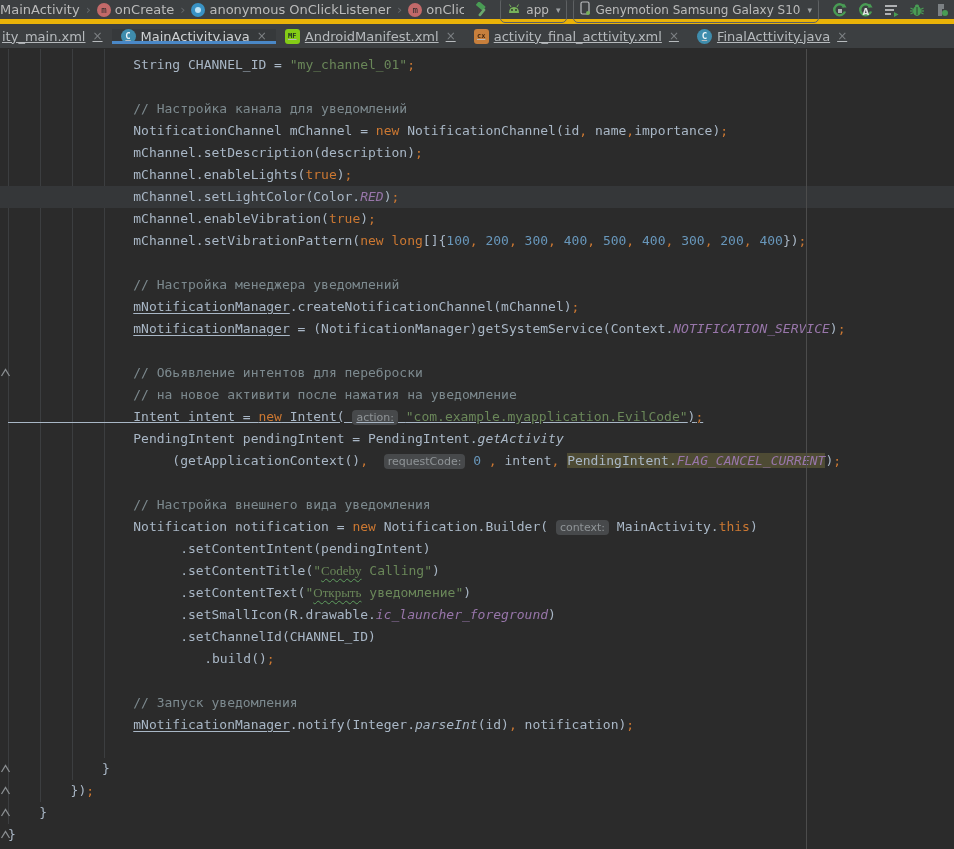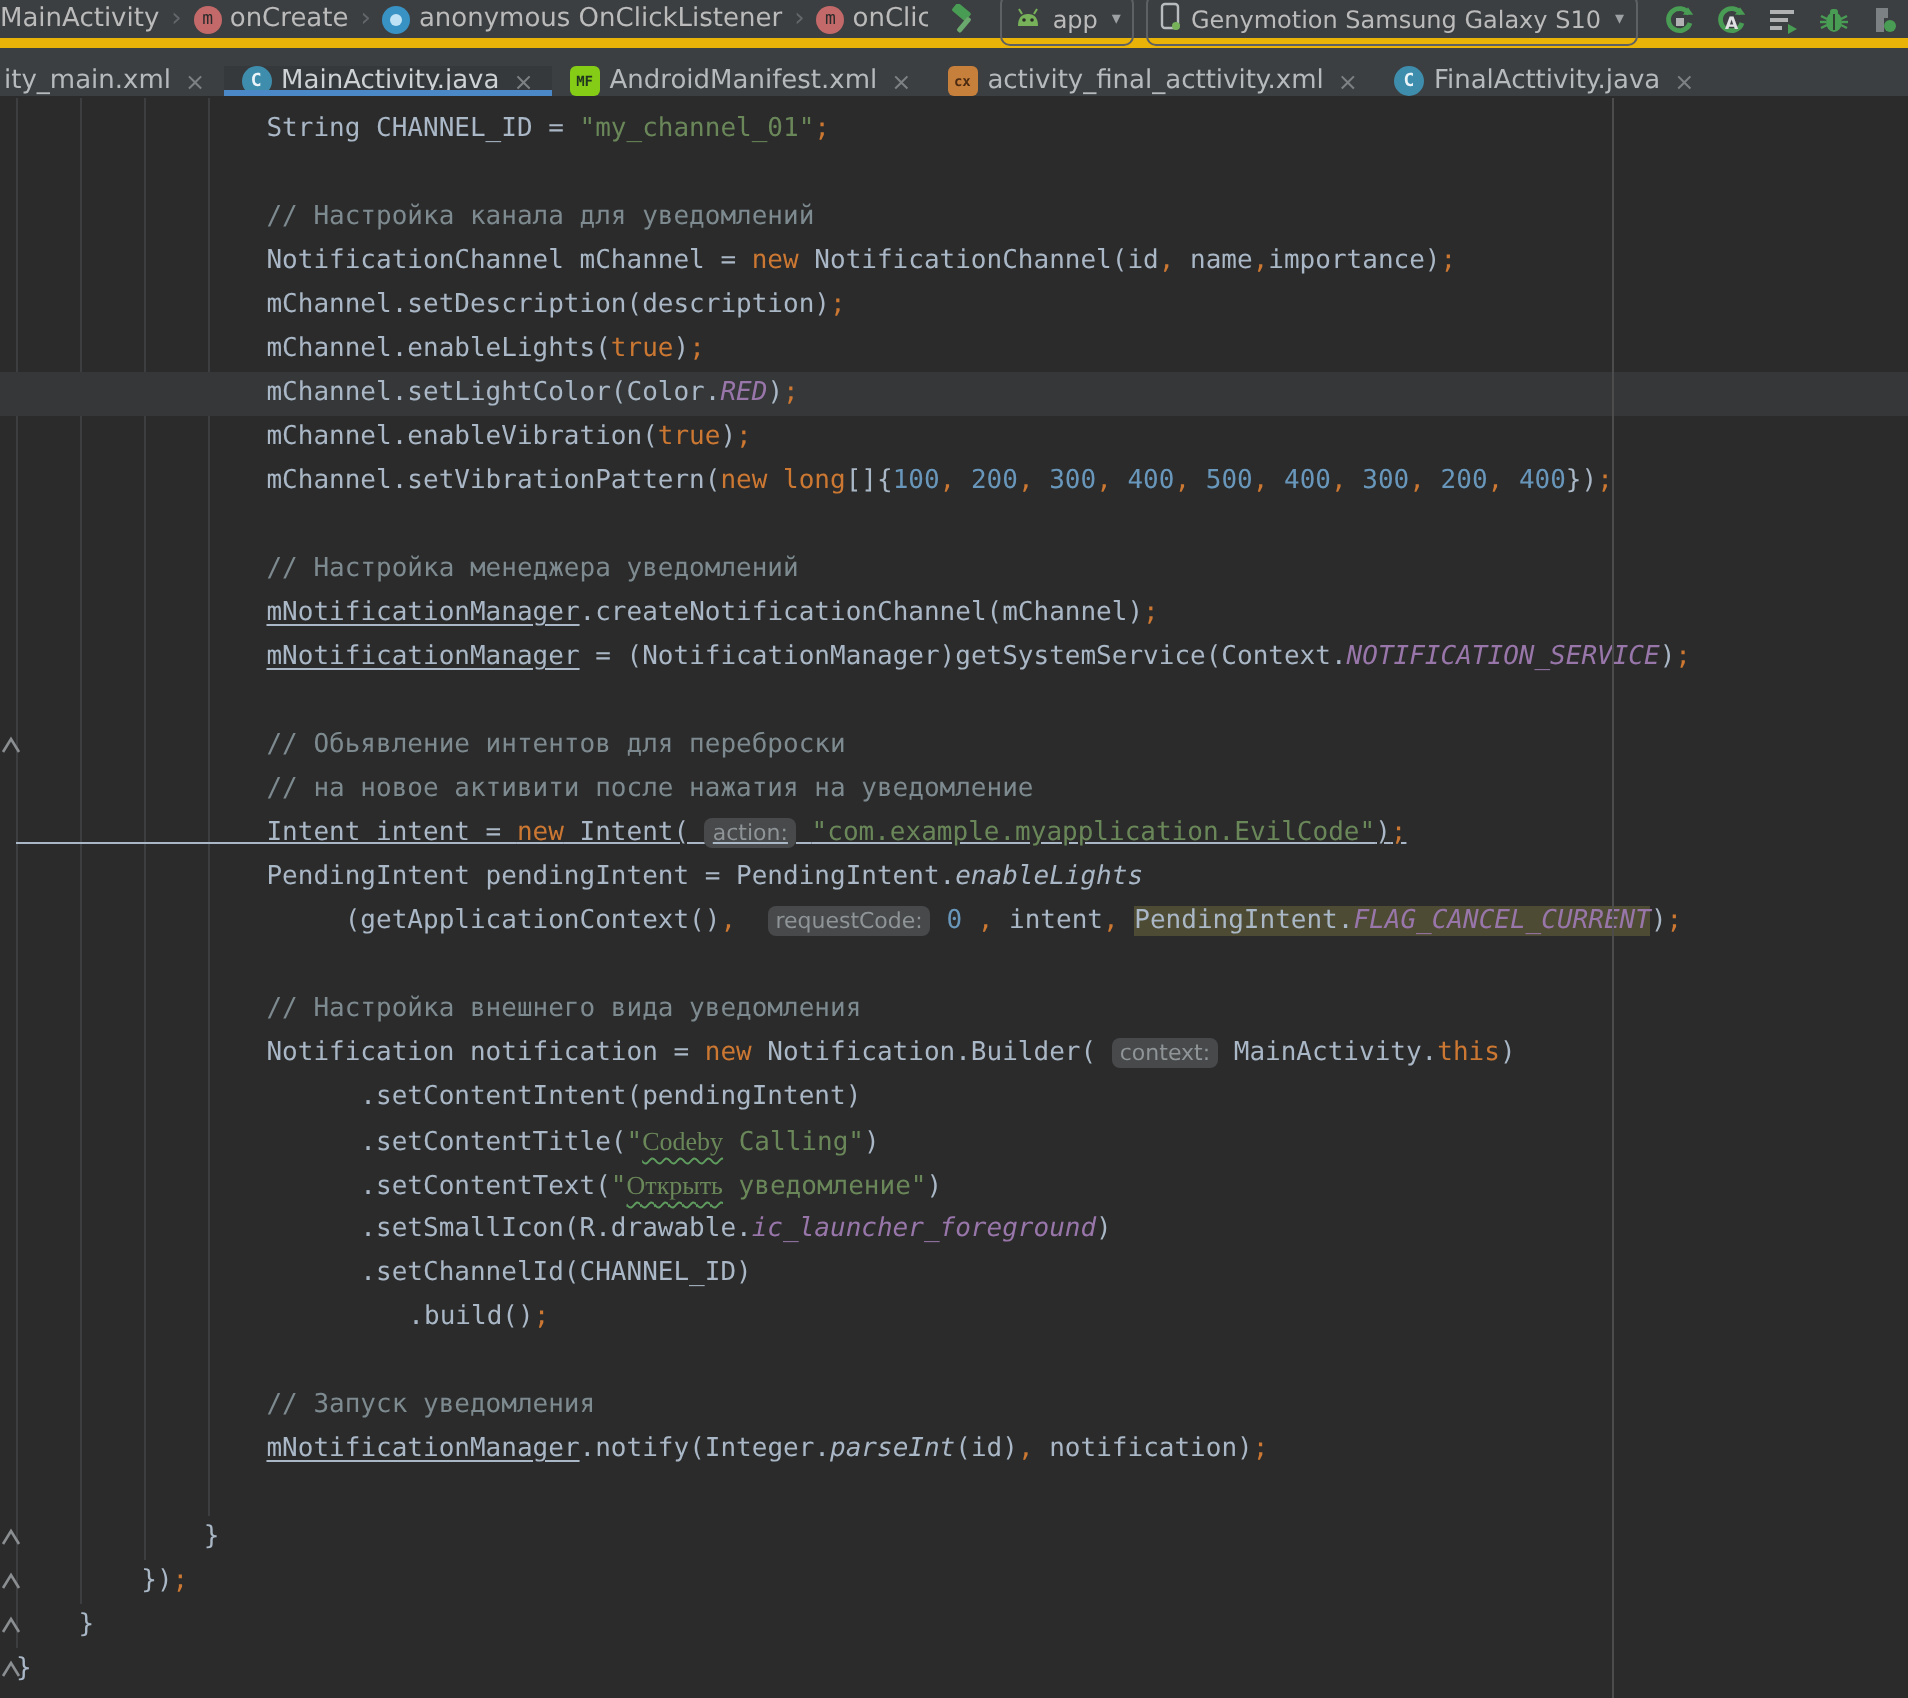--- a/index.html
+++ b/index.html
@@ -33,22 +33,22 @@
     display:inline-flex; align-items:center; gap:5px;
     border:1px solid #5e6163; border-radius:5px; height:19px;
     padding:12px 6px; margin-right:6px; color:#bbbbbb; font-size:12px;
   }
   .caret-down { font-size:9px; color:#9da1a4; margin-left:2px; }
   .tb-icons { display:flex; align-items:center; gap:9px; margin-left:6px; }
   .tb-icons > span { display:inline-flex; }
 
   
   .tabbar {
-    height:24px; background:#3c3f41; display:flex; align-items:flex-end;
-    font-size:13px; color:#b6babd; white-space:nowrap;
+    height:24px; background:#3c3f41; display:flex; align-items:center;
+    font-size:13px; color:#b6babd; white-space:nowrap;text-decoration:underline;
   }
   .tab { display:flex; align-items:center; gap:5px; padding:0 9px; position:relative; cursor:default; }
   .tab.active { background:#36393b; color:#cfd2d4; }
   .tab.active::after { content:""; position:absolute; left:0; right:0; bottom:0; height:3px; background:#4a88c7; }
   .tab .close { color:#7d8184; font-size:12px; margin-left:2px; }
   .tab.first { padding-left:2px; }
   .ticon { width:15px; height:15px; border-radius:3px; display:inline-flex;
            align-items:center; justify-content:center;
            font-family:"DejaVu Sans Mono",monospace; font-weight:bold; }
   .ticon.java { border-radius:50%; background:#3f8dad; color:#eaf4f8; font-size:9px; }
@@ -229,21 +229,21 @@
       <div class="line" style="padding-left: 8px;"><span class="tk-d">                mChannel.enableVibration(</span><span class="tk-k">true</span><span class="tk-d">)</span><span class="tk-p">;</span></div>
       <div class="line" style="padding-left: 8px;"><span class="tk-d">                mChannel.setVibrationPattern(</span><span class="tk-k">new</span><span class="tk-d"> </span><span class="tk-k">long</span><span class="tk-d">[]{</span><span class="tk-n">100</span><span class="tk-p">,</span><span class="tk-d"> </span><span class="tk-n">200</span><span class="tk-p">,</span><span class="tk-d"> </span><span class="tk-n">300</span><span class="tk-p">,</span><span class="tk-d"> </span><span class="tk-n">400</span><span class="tk-p">,</span><span class="tk-d"> </span><span class="tk-n">500</span><span class="tk-p">,</span><span class="tk-d"> </span><span class="tk-n">400</span><span class="tk-p">,</span><span class="tk-d"> </span><span class="tk-n">300</span><span class="tk-p">,</span><span class="tk-d"> </span><span class="tk-n">200</span><span class="tk-p">,</span><span class="tk-d"> </span><span class="tk-n">400</span><span class="tk-d">})</span><span class="tk-p">;</span></div>
       <div class="line" style="padding-left: 8px;">&nbsp;</div>
       <div class="line" style="padding-left: 8px;"><span class="tk-c">                // Настройка менеджера уведомлений</span></div>
       <div class="line" style="padding-left: 8px;"><span class="tk-d">                </span><span class="tk-f">mNotificationManager</span><span class="tk-d">.createNotificationChannel(mChannel)</span><span class="tk-p">;</span></div>
       <div class="line" style="padding-left: 8px;"><span class="tk-d">                </span><span class="tk-f">mNotificationManager</span><span class="tk-d"> = (NotificationManager)getSystemService(Context.</span><span class="tk-i">NOTIFICATION_SERVICE</span><span class="tk-d">)</span><span class="tk-p">;</span></div>
       <div class="line" style="padding-left: 8px;">&nbsp;</div>
       <div class="line" style="padding-left: 8px;"><span class="tk-c">                // Обьявление интентов для переброски</span></div>
       <div class="line" style="padding-left: 8px;"><span class="tk-c">                // на новое активити после нажатия на уведомление</span></div>
       <div class="line" style="padding-left: 8px; text-decoration: underline;"><span class="tk-d">                Intent intent = </span><span class="tk-k">new</span><span class="tk-d"> Intent( </span><span class="tk-h">action:</span><span class="tk-d"> </span><span class="tk-s">"com.example.myapplication.EvilCode"</span><span class="tk-d">)</span><span class="tk-p">;</span></div>
-      <div class="line" style="padding-left: 8px;"><span class="tk-d">                PendingIntent pendingIntent = PendingIntent.</span><span class="tk-m">enableLights</span></div>
+      <div class="line" style="padding-left: 8px;"><span class="tk-d">                PendingIntent pendingIntent = PendingIntent.</span><span class="tk-m">getActivity</span></div>
       <div class="line" style="padding-left: 8px;"><span class="tk-d">                     (getApplicationContext()</span><span class="tk-p">,</span><span class="tk-d">  </span><span class="tk-h">requestCode:</span><span class="tk-d"> </span><span class="tk-n">0</span><span class="tk-d"> </span><span class="tk-p">,</span><span class="tk-d"> intent</span><span class="tk-p">,</span><span class="tk-d"> </span><span class="tk-d tk-hl">PendingIntent.</span><span class="tk-i tk-hl">FLAG_CANCEL_CURRENT</span><span class="tk-d">)</span><span class="tk-p">;</span></div>
       <div class="line" style="padding-left: 8px;">&nbsp;</div>
       <div class="line" style="padding-left: 8px;"><span class="tk-c">                // Настройка внешнего вида уведомления</span></div>
       <div class="line" style="padding-left: 8px;"><span class="tk-d">                Notification notification = </span><span class="tk-k">new</span><span class="tk-d"> Notification.Builder( </span><span class="tk-h">context:</span><span class="tk-d"> MainActivity.</span><span class="tk-k">this</span><span class="tk-d">)</span></div>
       <div class="line" style="padding-left: 8px;"><span class="tk-d">                      .setContentIntent(pendingIntent)</span></div>
       <div class="line" style="padding-left: 8px;"><span class="tk-d">                      .setContentTitle(</span><span class="tk-s">"</span><span class="tk-s tk-w">Codeby</span><span class="tk-s"> Calling"</span><span class="tk-d">)</span></div>
       <div class="line" style="padding-left: 8px;"><span class="tk-d">                      .setContentText(</span><span class="tk-s">"</span><span class="tk-s tk-w">Открыть</span><span class="tk-s"> уведомление"</span><span class="tk-d">)</span></div>
       <div class="line" style="padding-left: 8px;"><span class="tk-d">                      .setSmallIcon(R.drawable.</span><span class="tk-i">ic_launcher_foreground</span><span class="tk-d">)</span></div>
       <div class="line" style="padding-left: 8px;"><span class="tk-d">                      .setChannelId(CHANNEL_ID)</span></div>
       <div class="line" style="padding-left: 0; margin-left: 32px;"><span class="tk-d">                      .build()</span><span class="tk-p">;</span></div>

